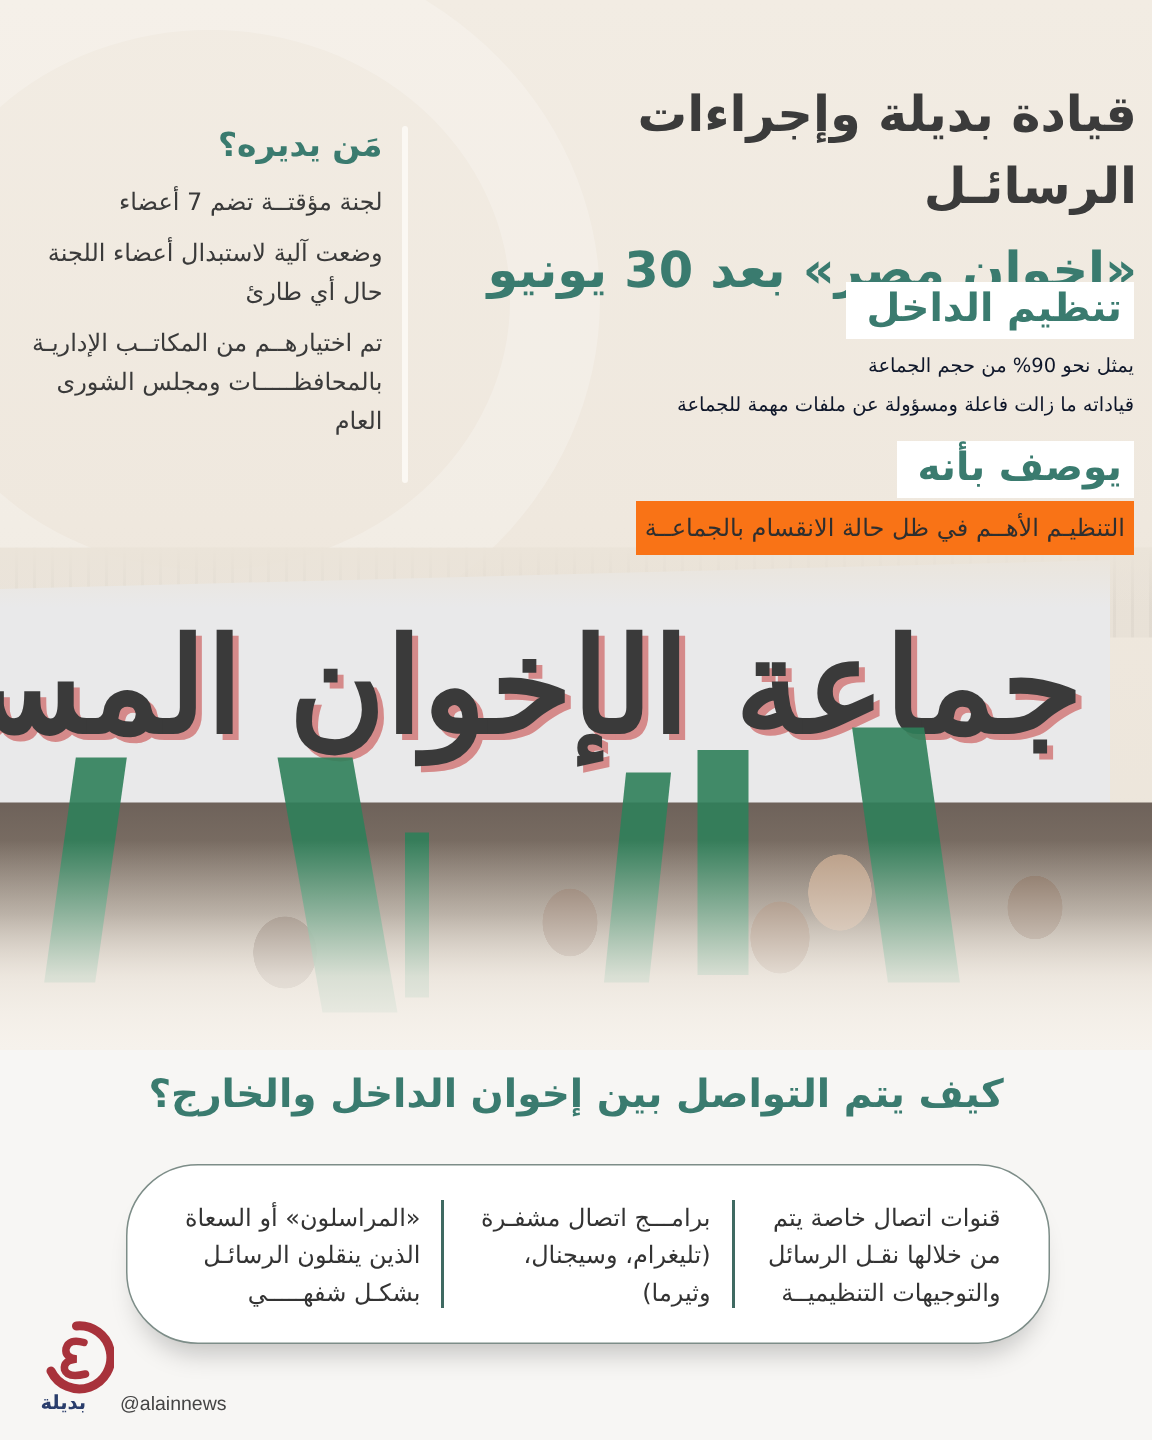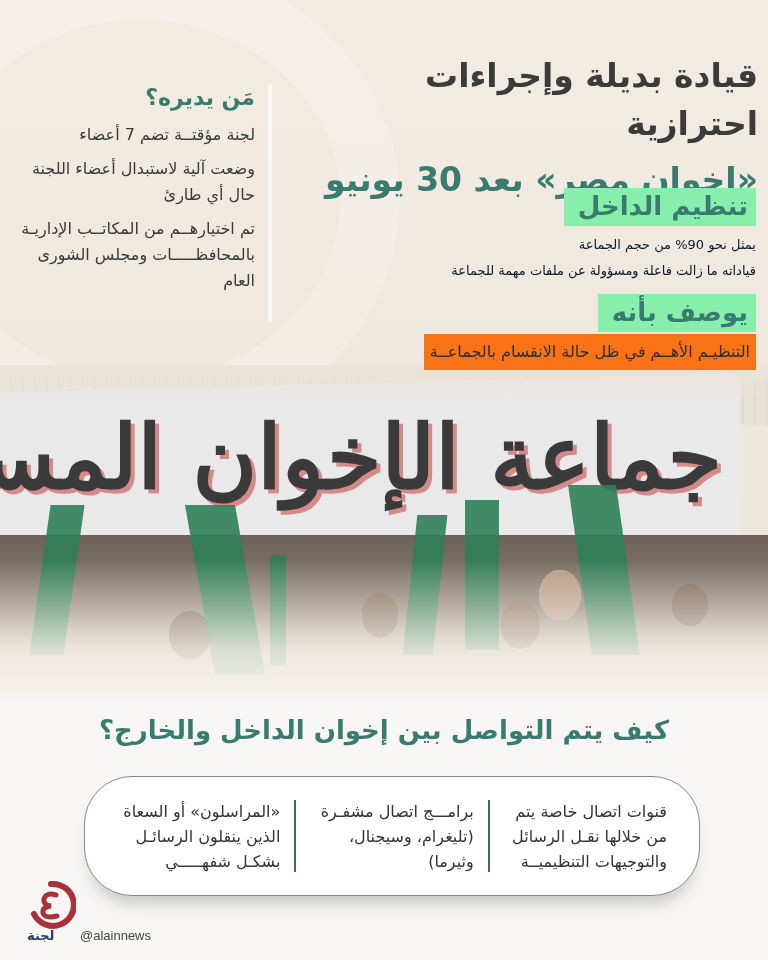--- a/index.html
+++ b/index.html
@@ -62,21 +62,21 @@
     }
 
     .title {
       position: absolute; right: 10px; top: 52px; width: 460px;
       text-align: right; direction: rtl;
     }
     .title .line1 { font-size: 33px; font-weight: bold; color: #3b3b3b; line-height: 48px; }
     .title .line2 { font-size: 33px; font-weight: bold; color: #3a7b6f; line-height: 52px; margin-top: 6px; }
 
     .section-tag {
-      display: inline-block; background: #86efac; color: #3a7b6f;
+      display: inline-block; background: #ffffff; color: #3a7b6f;
       font-weight: bold; font-size: 26px; padding: 0 8px 2px 14px; line-height: 36px;
     }
     .inner {
       position: absolute; right: 12px; top: 188px; width: 470px;
       direction: rtl; text-align: right;
     }
     .inner .body-line { font-size: 13px; color: #0f172a; line-height: 26px; }
     .inner .describe { margin-top: 10px; }
     .inner .describe-line {
       display: inline-block; background: #f97316; font-size: 16px;
@@ -146,21 +146,21 @@
   <div class="flag" style="left:200px;top:140px;width:50px;height:170px;transform:skewX(10deg);"></div>
   <div class="flag" style="left:270px;top:190px;width:16px;height:110px;"></div>
   <div class="flag" style="left:410px;top:150px;width:30px;height:140px;transform:skewX(-6deg);"></div>
   <div class="flag" style="left:465px;top:135px;width:34px;height:150px;"></div>
   <div class="flag" style="left:580px;top:120px;width:48px;height:170px;transform:skewX(8deg);"></div>
   <div class="photo-fade-top"></div>
   <div class="photo-fade"></div>
 </div>
 
 <div class="title">
-  <div class="line1">قيادة بديلة وإجراءات احترازية</div>
+  <div class="line1">قيادة بديلة وإجراءات الرسائـل</div>
   <div class="line2">«إخوان مصر» بعد 30 يونيو</div>
 </div>
 
 <div class="inner">
   <div class="section-tag">تنظيم الداخل</div>
   <div style="margin-top:6px;">
     <div class="body-line">يمثل نحو 90% من حجم الجماعة</div>
     <div class="body-line">قياداته ما زالت فاعلة ومسؤولة عن ملفات مهمة للجماعة</div>
   </div>
   <div class="describe">
@@ -189,14 +189,14 @@
   <div class="ch-divider"></div>
   <div class="channel">برامـــج اتصال مشفـرة (تليغرام، وسيجنال، وثيرما)</div>
   <div class="ch-divider"></div>
   <div class="channel">«المراسلون» أو السعاة الذين ينقلون الرسائـل بشكـل شفهـــــي</div>
 </div>
 
 <svg class="logo" viewBox="0 0 50 50">
   <path d="M25 4 A21 21 0 1 1 8 34" fill="none" stroke="#a8323b" stroke-width="6" stroke-linecap="round"></path>
   <path d="M30 15 Q20 12 18 19 Q17 25 25 26 Q16 27 17 33 Q19 39 31 36" fill="none" stroke="#a8323b" stroke-width="5" stroke-linecap="round"></path>
 </svg>
-<div class="logo-word">لجنة</div>
+<div class="logo-word">بديلة</div>
 <div class="handle">@alainnews</div>
 
 </body></html>

